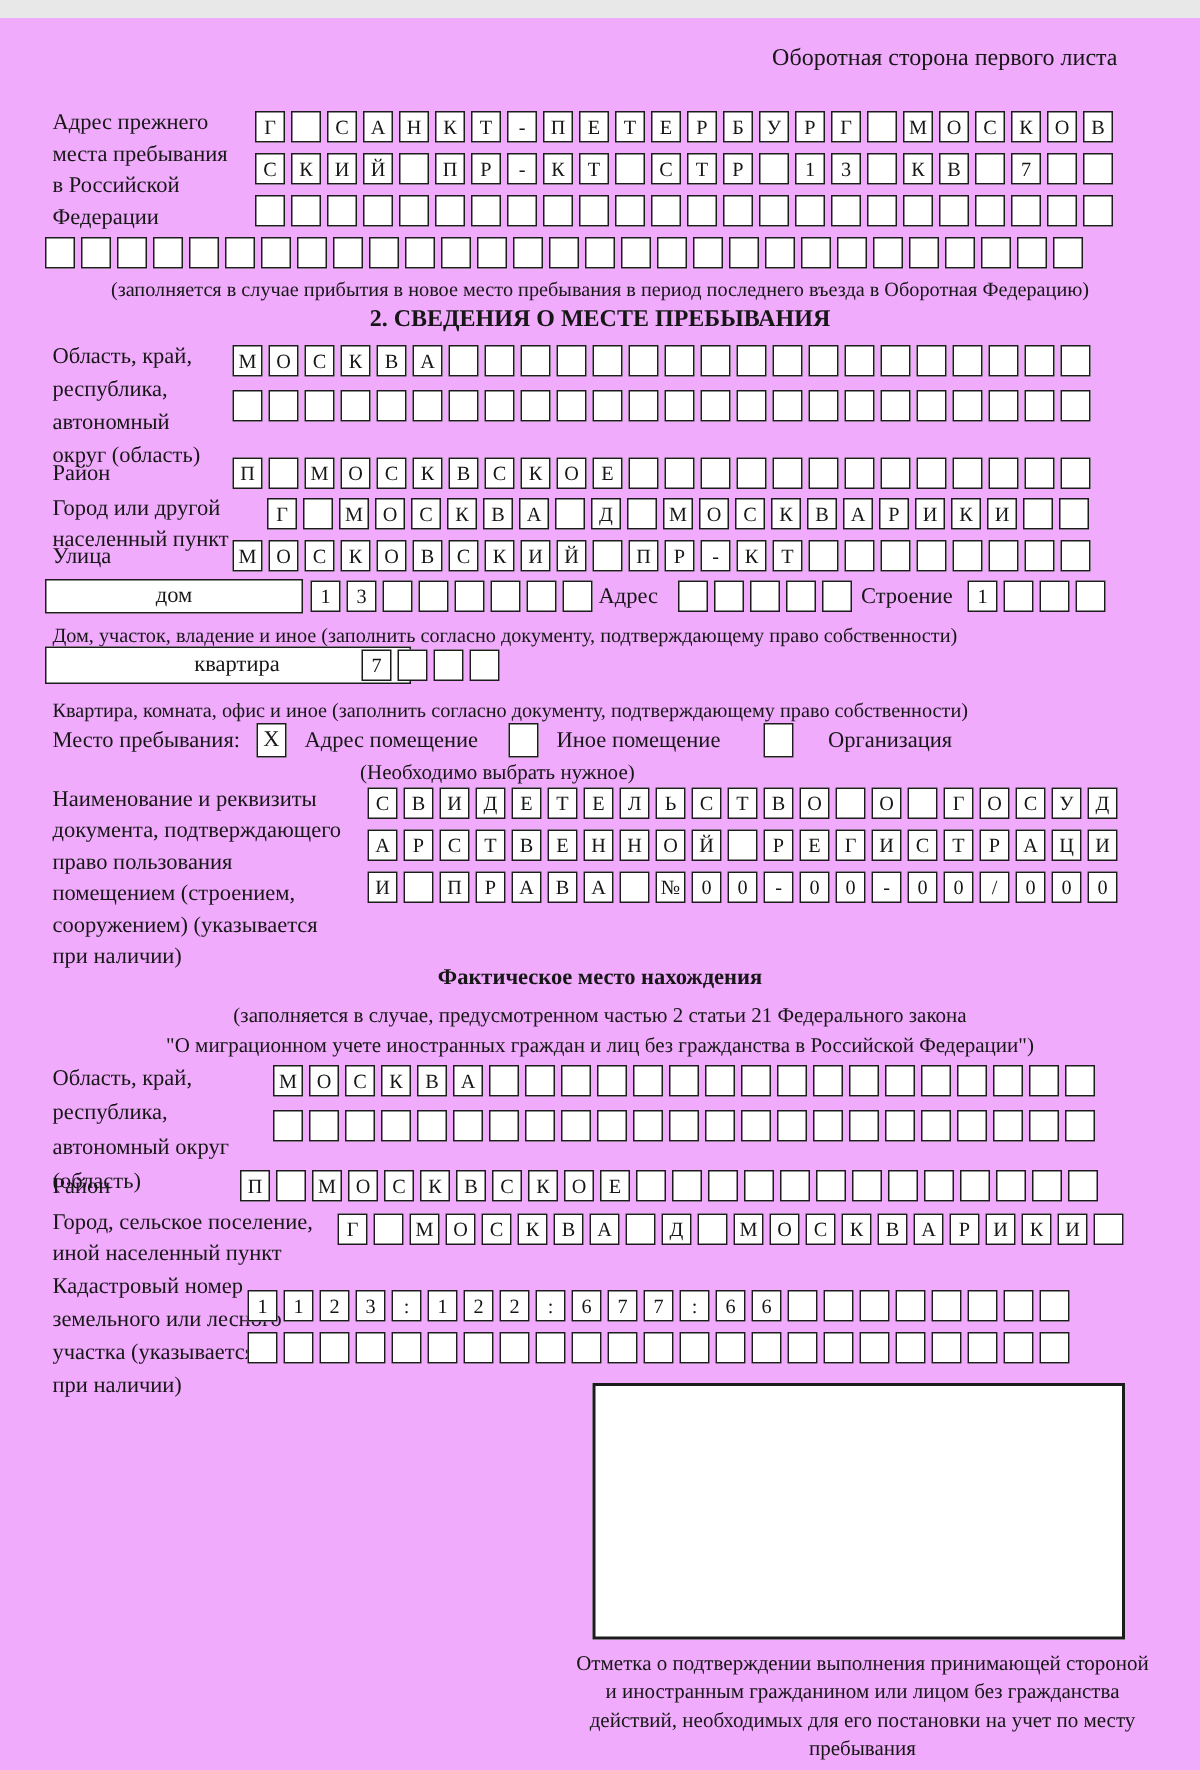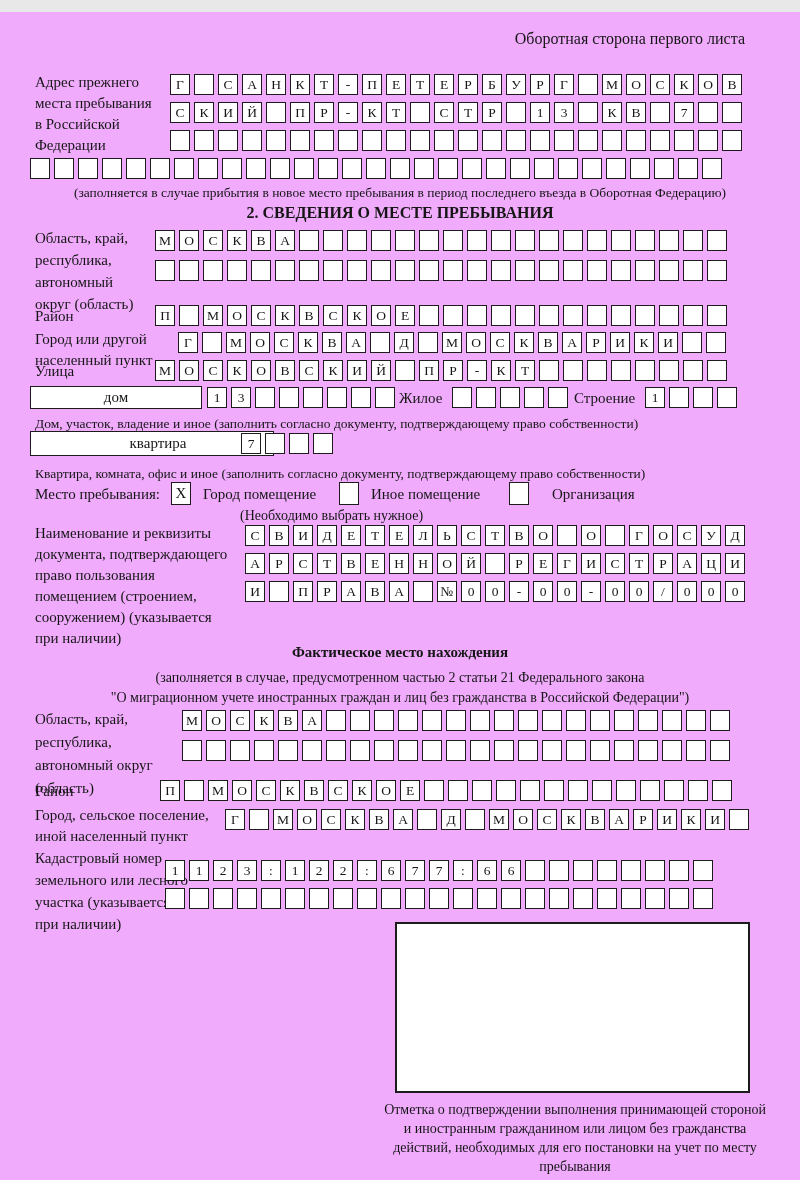--- a/index.html
+++ b/index.html
@@ -297,21 +297,21 @@
   <div class="boxrow" style="left:207px;top:375px;">
       <span class="cell">1</span>
       <span class="cell">3</span>
       <span class="cell"></span>
       <span class="cell"></span>
       <span class="cell"></span>
       <span class="cell"></span>
       <span class="cell"></span>
       <span class="cell"></span>
     </div>
-  <div class="lbl" style="left:399px;top:376px;">Жилое</div>
+  <div class="lbl" style="left:399px;top:376px;">Адрес</div>
   <div class="boxrow" style="left:452px;top:375px;">
       <span class="cell"></span>
       <span class="cell"></span>
       <span class="cell"></span>
       <span class="cell"></span>
       <span class="cell"></span>
     </div>
   <div class="lbl" style="left:574px;top:376px;">Строение</div>
   <div class="boxrow" style="left:645px;top:375px;">
       <span class="cell">1</span>
@@ -325,21 +325,21 @@
   <div class="boxrow" style="left:241px;top:421px;">
       <span class="cell">7</span>
       <span class="cell"></span>
       <span class="cell"></span>
       <span class="cell"></span>
     </div>
   <div class="cap" style="left:35px;top:452px;">Квартира, комната, офис и иное (заполнить согласно документу, подтверждающему право собственности)</div>
 
   <div class="lbl" style="left:35px;top:472px;text-align:center;">Место пребывания:</div>
   <div class="cb" style="left:171px;top:470px;">X</div>
-  <div class="lbl" style="left:203px;top:472px;">Город помещение</div>
+  <div class="lbl" style="left:203px;top:472px;">Адрес помещение</div>
   <div class="cb" style="left:339px;top:470px;"></div>
   <div class="lbl" style="left:371px;top:472px;">Иное помещение</div>
   <div class="cb" style="left:509px;top:470px;"></div>
   <div class="lbl" style="left:552px;top:472px;">Организация</div>
   <div class="cap" style="left:240px;top:494px;font-size:14px;">(Необходимо выбрать нужное)</div>
 
   <div class="lbl" style="left:35px;top:511px;line-height:21px;width:210px;">Наименование и реквизиты
 документа, подтверждающего
 право пользования
 помещением (строением,

